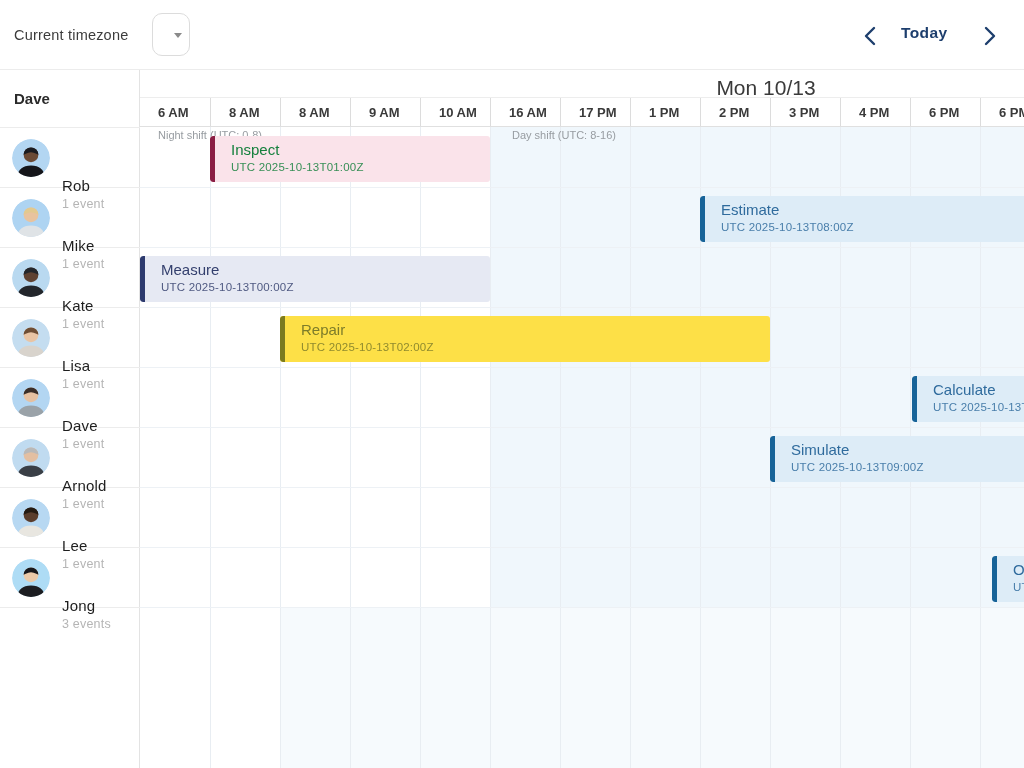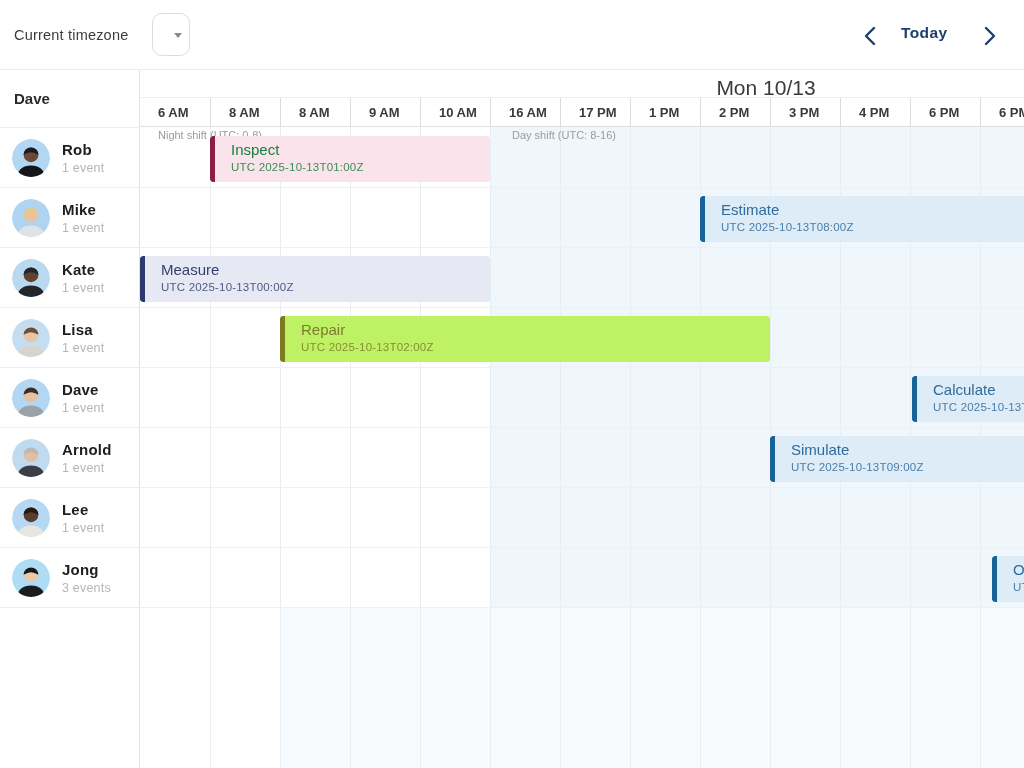--- a/index.html
+++ b/index.html
@@ -25,21 +25,21 @@
                color:#1d3e6d; letter-spacing:.4px; cursor:pointer; }
 
   
   .staff-col { position:absolute; left:0; top:70px; width:140px; height:698px;
                background:#fff; border-right:1px solid #e3e3e3; }
   .staff-header { position:absolute; left:14px; top:20px; font-size:15px; font-weight:700; color:#2b2b2b; }
   #staff-rows { position:absolute; left:0; top:57px; width:140px; border-top:1px solid #ececec; }
   .staff-row { position:relative; width:140px; height:60px; border-bottom:1px solid #ececec; }
   .avatar { position:absolute; left:12px; top:11px; width:38px; height:38px; border-radius:50%; overflow:hidden; }
   .staff-meta { position:absolute; left:62px; top:13px; }
-  .staff-name { font-size:15px; font-weight:700; color:#1e1e1e; letter-spacing:.2px; }
+  .staff-name { font-size:15px; font-weight:400; color:#1e1e1e; letter-spacing:.2px;margin-top:36px; }
   .staff-count { font-size:12.5px; color:#b5b5b5; margin-top:3px; letter-spacing:.2px; }
 
   
   .grid { position:absolute; left:140px; top:70px; width:884px; height:698px; overflow:hidden; background:#fff; }
   .date-row { position:relative; width:100%; height:28px; border-bottom:1px solid #ededed; }
   .date-label { position:absolute; left:626px; top:6px; transform:translateX(-50%);
                 font-size:21px; font-weight:400; color:#3a3a3a; white-space:nowrap; }
   .time-row { position:relative; width:100%; height:29px; border-bottom:1px solid #e0e0e0;
               display:flex; }
   .time-cell { width:70px; flex:0 0 70px; font-size:13px; font-weight:700; color:#3a3a3a;
@@ -237,21 +237,21 @@
         <div class="event" style="left: 560px; top: 69px; width: 360px; background: rgb(221, 236, 247); color: rgb(47, 107, 157);">
           <div class="event-bar" style="background: rgb(23, 99, 152);"></div>
           <div class="event-title">Estimate</div>
           <div class="event-sub">UTC 2025-10-13T08:00Z</div>
         </div>
         <div class="event" style="left: 0px; top: 129px; width: 350px; background: rgb(230, 233, 243); color: rgb(51, 63, 109); text-align: right;">
           <div class="event-bar" style="background: rgb(45, 58, 110);"></div>
           <div class="event-title">Measure</div>
           <div class="event-sub">UTC 2025-10-13T00:00Z</div>
         </div>
-        <div class="event" style="left: 140px; top: 189px; width: 490px; background: #bef264; color: rgb(125, 124, 42);">
+        <div class="event" style="left: 140px; top: 189px; width: 490px; background: #fde047; color: rgb(125, 124, 42);">
           <div class="event-bar" style="background: rgb(123, 123, 32);"></div>
           <div class="event-title">Repair</div>
           <div class="event-sub">UTC 2025-10-13T02:00Z</div>
         </div>
         <div class="event" style="left: 772px; top: 249px; width: 200px; background: rgb(221, 236, 247); color: rgb(47, 107, 157);">
           <div class="event-bar" style="background: rgb(23, 99, 152);"></div>
           <div class="event-title">Calculate</div>
           <div class="event-sub">UTC 2025-10-13T11:00Z</div>
         </div>
         <div class="event" style="left: 630px; top: 309px; width: 290px; background: rgb(221, 236, 247); color: rgb(47, 107, 157);">

